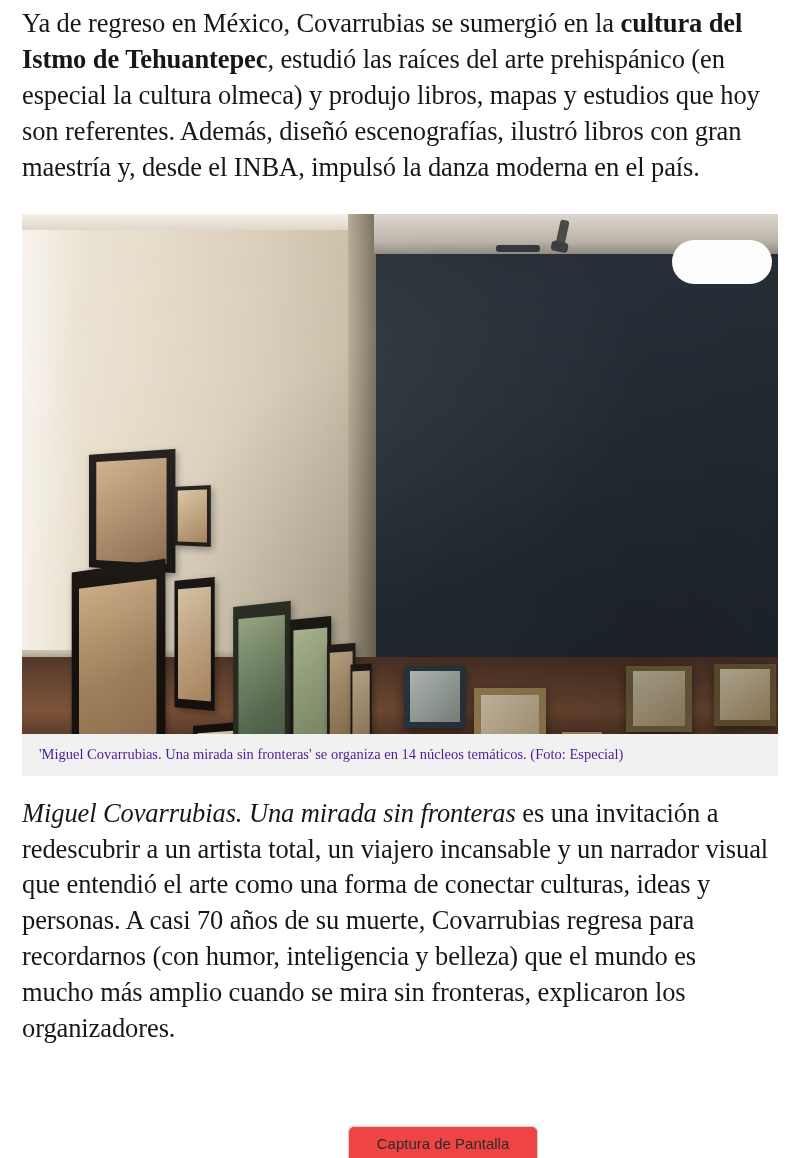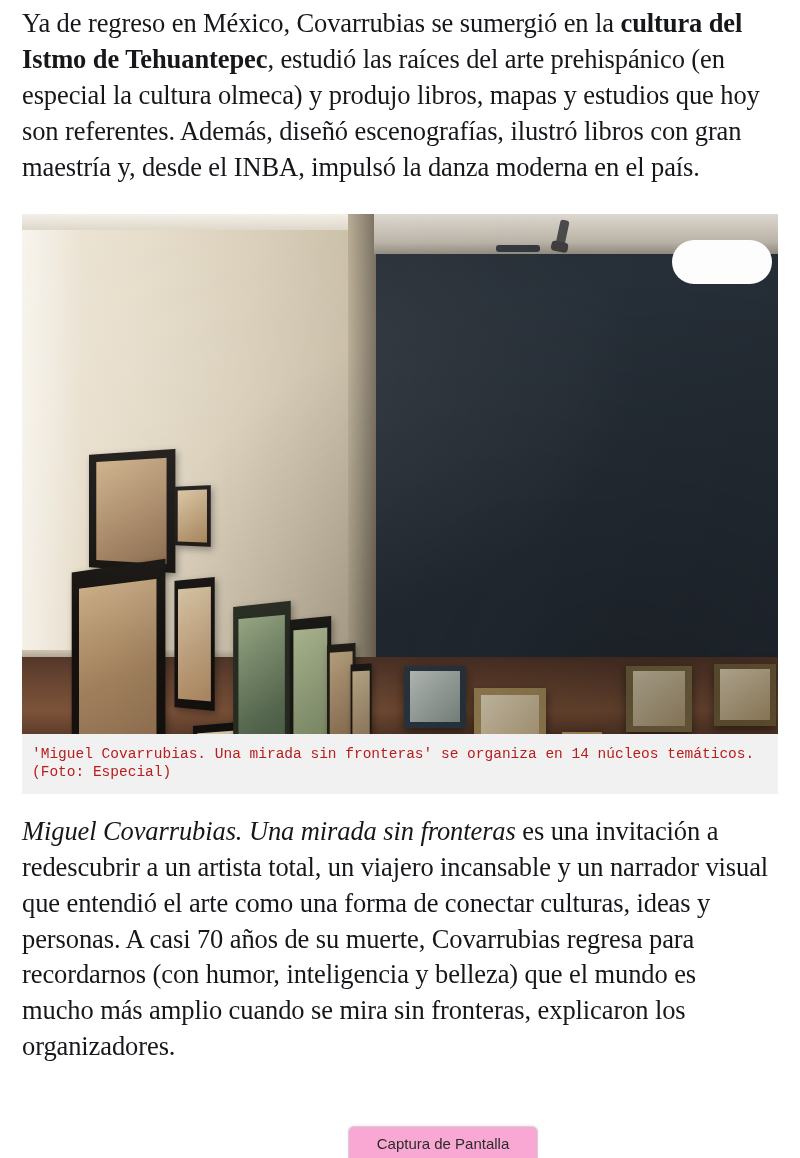--- a/index.html
+++ b/index.html
@@ -167,39 +167,39 @@
   .photo-pill {
     position: absolute;
     right: 6px;
     top: 26px;
     width: 100px;
     height: 44px;
     background: #fdfdfd;
     border-radius: 22px;
   }
   .caption {
-    font-family: Liberation Mono, monospace;
+    font-family: Liberation Serif, serif;
     font-size: 14.5px;
-    color: #b91c1c;
+    color: #4c1d95;
     background: #f1f1f1;
-    padding: 11px 10px 13px 10px;
+    padding: 11px 10px 13px 17px;
     line-height: 1.25;
   }
   .para-bottom {
     padding-top: 20px;
   }
   .para-bottom em {
   }
   .screenshot-btn {
     position: absolute;
     left: 348px;
     top: 1126px;
     width: 188px;
     height: 32px;
-    background: #f9a8d4;
+    background: #ef4444;
     border: 1px solid #d2d2d2;
     border-bottom: none;
     border-radius: 6px 6px 0 0;
     font-family: "Liberation Sans", sans-serif;
     font-size: 15px;
     color: #2b2b2b;
     display: flex;
     align-items: center;
     justify-content: center;
     box-shadow: 0 -1px 3px rgba(0,0,0,0.08);

